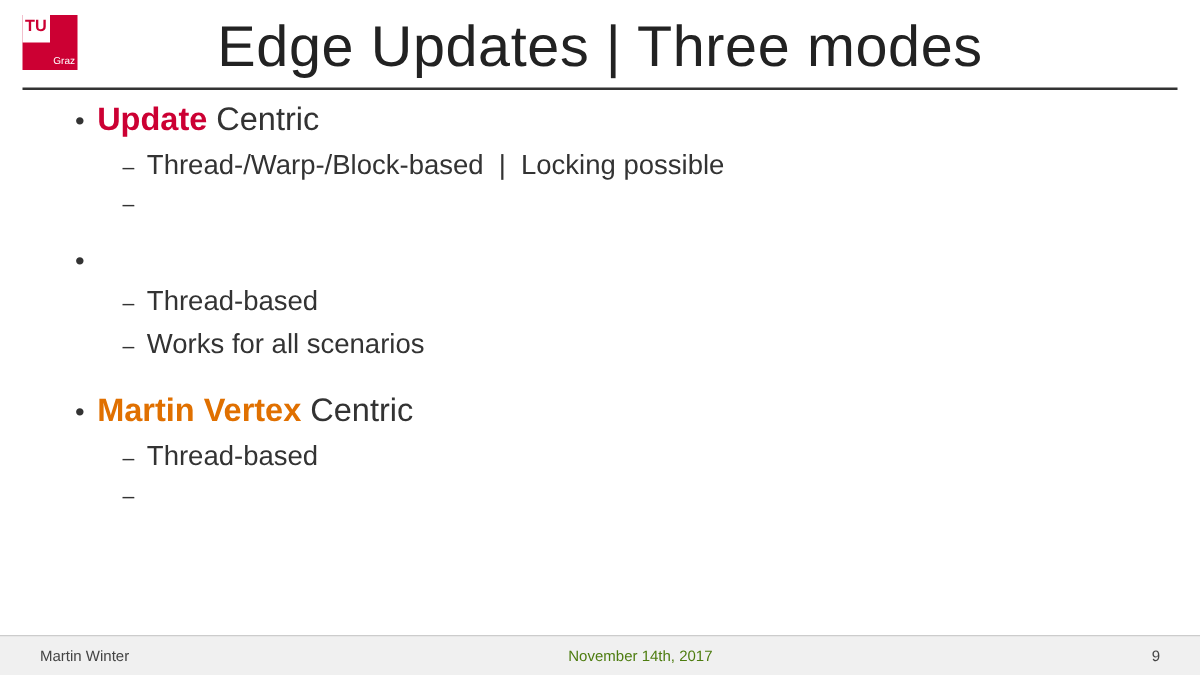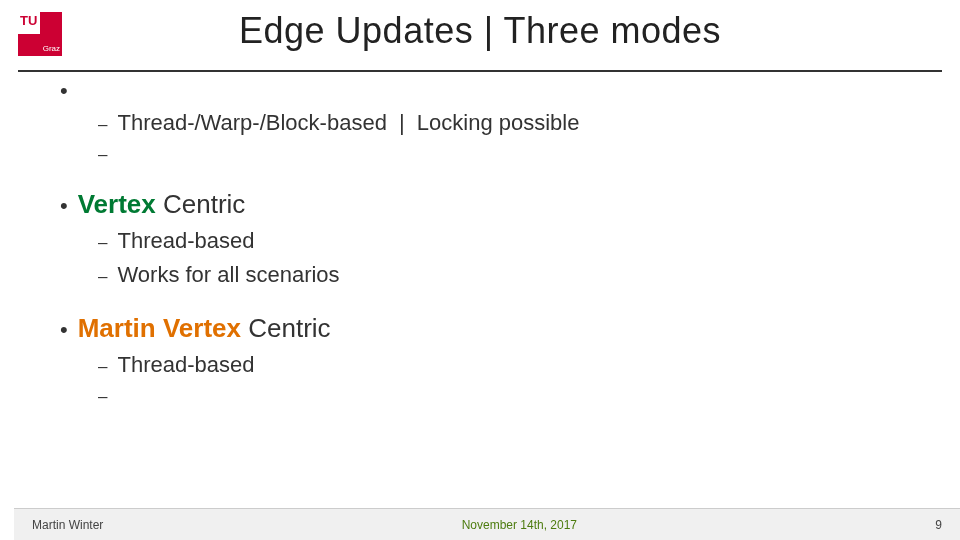--- a/index.html
+++ b/index.html
@@ -58,21 +58,21 @@
       color: #ffffff;
       line-height: 1;
     }
 
     
     .slide-title {
       position: absolute;
       top: 10px;
       left: 0; right: 0;
       text-align: center;
-      font-size: 36px;
+      font-size: 46px;
       font-weight: 400;
       color: #222222;
       letter-spacing: 0.5px;
     }
 
     
     .title-rule {
       position: absolute;
       top: 70px;
       left: 18px;
@@ -160,22 +160,21 @@
     .footer {
       position: absolute;
       bottom: 0;
       left: 0; right: 0;
       height: 32px;
       background: #f0f0f0;
       border-top: 1px solid #cccccc;
       display: flex;
       align-items: center;
       justify-content: space-between;
-      padding: 0 18px;
-      margin-left: 14px;
+      padding: 0 32px;
     }
 
     .footer-left {
       font-size: 12px;
       color: #444;
     }
 
     .footer-center {
       font-size: 12px;
       color: #4d7c0f;
@@ -198,41 +197,41 @@
 
 <div class="slide-title">Edge Updates | Three modes</div>
 
 <div class="title-rule"></div>
 
 <div class="content">
 
   <div class="section">
     <div class="bullet-heading">
       <span class="bullet-dot">•</span>
+      <span class="heading-text">
+        <span class="heading-highlight-red">Update</span>
+        <span> Centric</span>
+      </span>
     </div>
     <div class="sub-items">
       <div class="sub-item">
         <span class="sub-dash">–</span>
         <span class="sub-text">
           Thread-/Warp-/Block-based <span class="pipe">|</span> Locking possible
         </span>
       </div>
       <div class="sub-item">
         <span class="sub-dash">–</span>
       </div>
     </div>
   </div>
 
   <div class="section">
     <div class="bullet-heading">
       <span class="bullet-dot">•</span>
-      <span class="heading-text">
-        <span class="heading-highlight-green">Vertex</span>
-        <span> Centric</span>
-      </span>
     </div>
     <div class="sub-items">
       <div class="sub-item">
         <span class="sub-dash">–</span>
         <span class="sub-text">Thread-based</span>
       </div>
       <div class="sub-item">
         <span class="sub-dash">–</span>
         <span class="sub-text">Works for all scenarios</span>
       </div>

